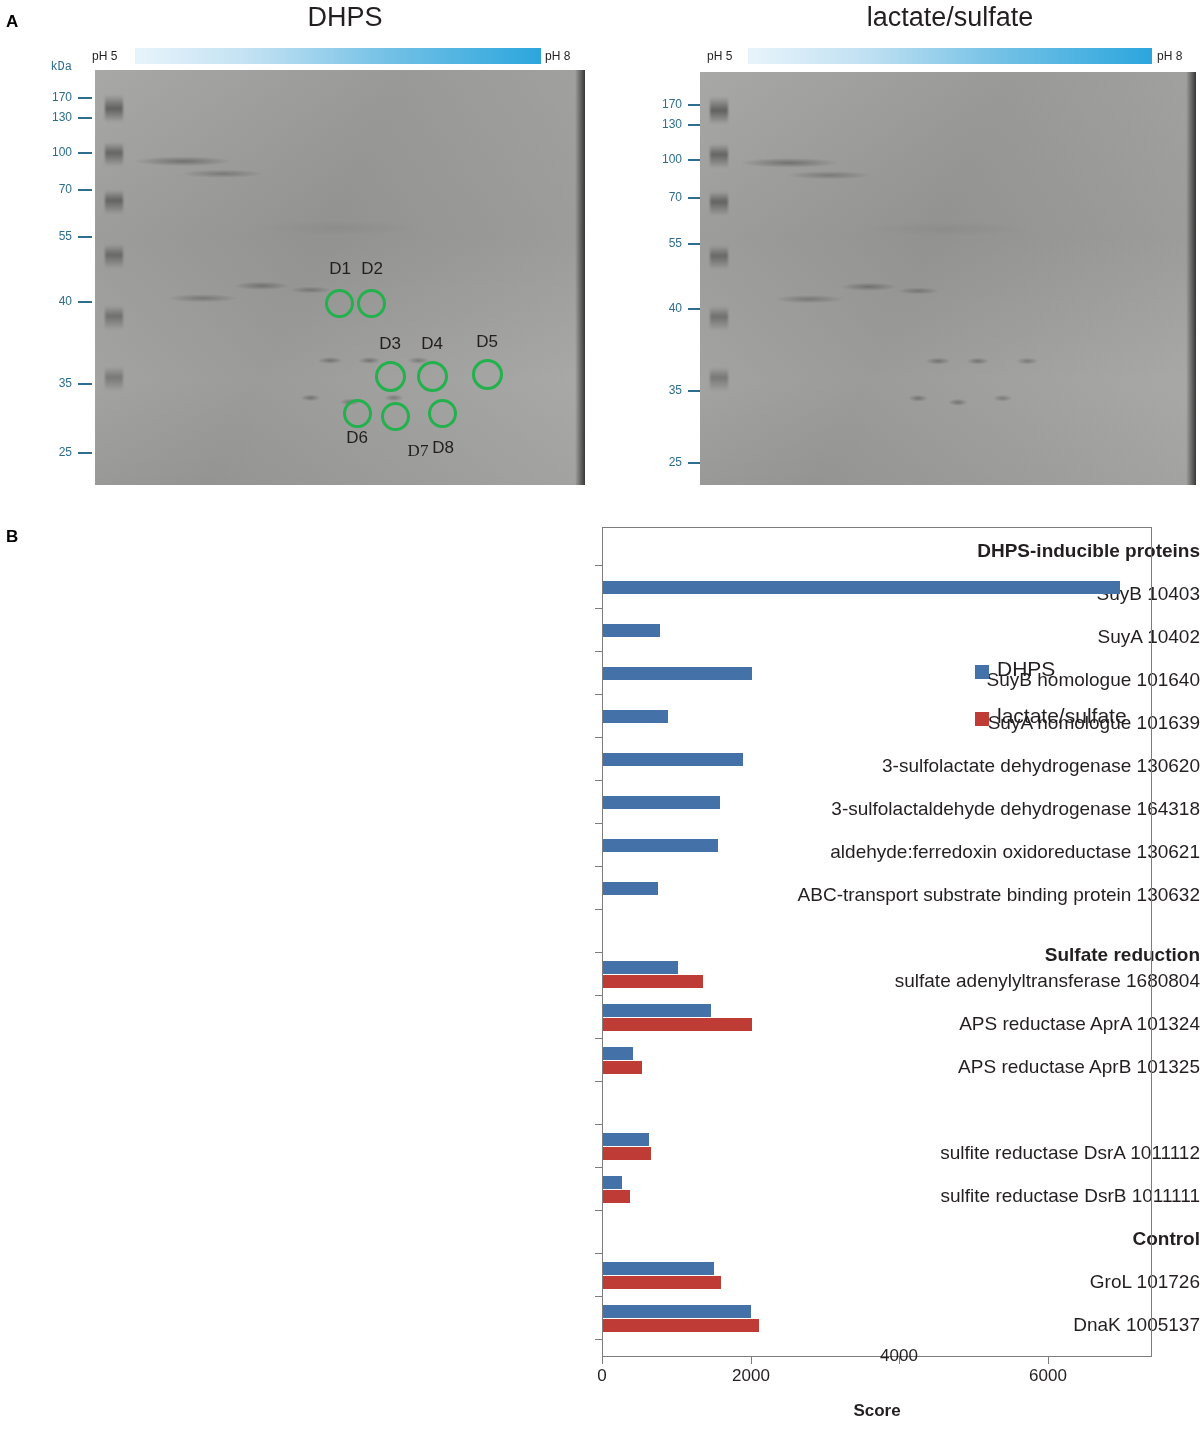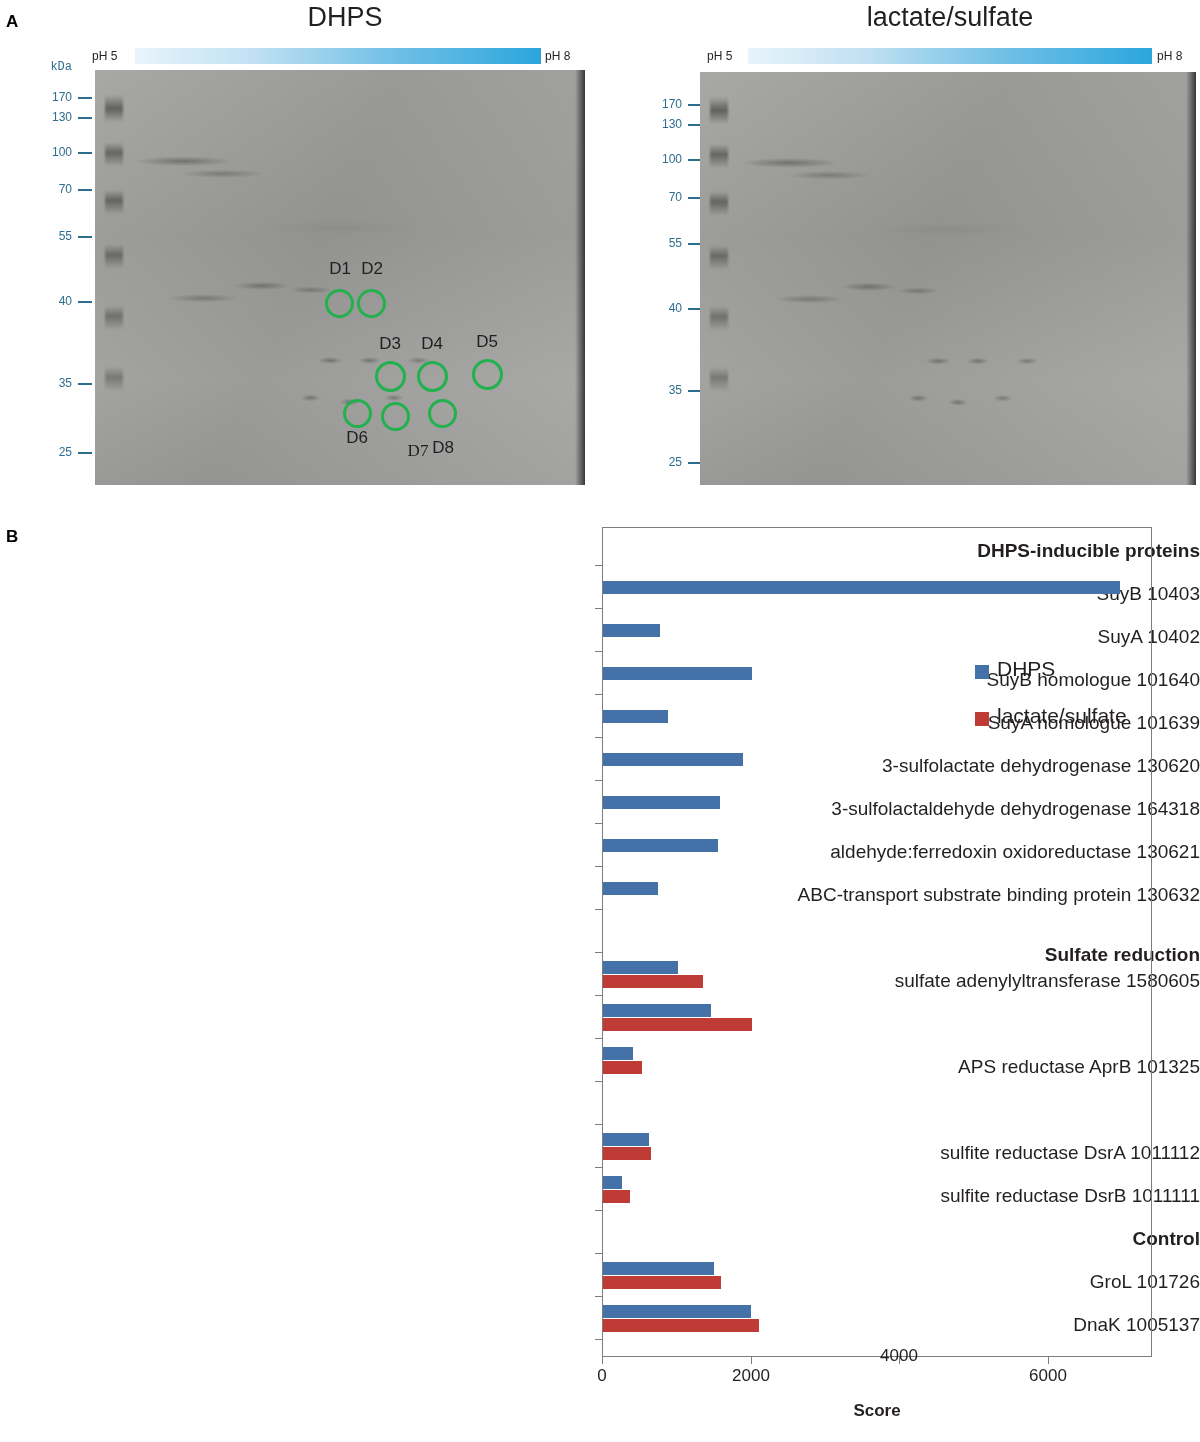--- a/index.html
+++ b/index.html
@@ -245,21 +245,22 @@
   <div class="cat-label header" style="top:35px; width:580px;">DHPS-inducible proteins</div>
   <div class="cat-label" style="top:78px; width:580px;">SuyB 10403</div>
   <div class="cat-label" style="top:121px; width:580px;">SuyA 10402</div>
   <div class="cat-label" style="top:164px; width:580px;">SuyB homologue 101640</div>
   <div class="cat-label" style="top:207px; width:580px;">SuyA homologue 101639</div>
   <div class="cat-label" style="top:250px; width:580px;">3-sulfolactate dehydrogenase 130620</div>
   <div class="cat-label" style="top:293px; width:580px;">3-sulfolactaldehyde dehydrogenase 164318</div>
   <div class="cat-label" style="top:336px; width:580px;">aldehyde:ferredoxin oxidoreductase 130621</div>
   <div class="cat-label" style="top:379px; width:580px;">ABC-transport substrate binding protein 130632</div>
   <div class="cat-label header" style="top:430px; width:580px;margin-top:9px;">Sulfate reduction</div>
-  <div class="cat-label" style="top:465px; width:580px;">sulfate adenylyltransferase 1580605</div>
+  <div class="cat-label" style="top:465px; width:580px;">sulfate adenylyltransferase 1680804</div>
+  <div class="cat-label" style="top:508px; width:580px;">APS reductase AprA  101324</div>
   <div class="cat-label" style="top:551px; width:580px;">APS reductase AprB 101325</div>
   <div class="cat-label" style="top:637px; width:580px;">sulfite reductase DsrA 1011112</div>
   <div class="cat-label" style="top:680px; width:580px;">sulfite reductase DsrB 1011111</div>
   <div class="cat-label header" style="top:723px; width:580px;">Control</div>
   <div class="cat-label" style="top:766px; width:580px;">GroL 101726</div>
   <div class="cat-label" style="top:809px; width:580px;">DnaK 1005137</div>
 
   <div class="plot-frame" style="left:602px; top:22px; width:550px; height:830px;"></div>
 
   <div class="tickmark" style="left:595px; top:60px;"></div>

